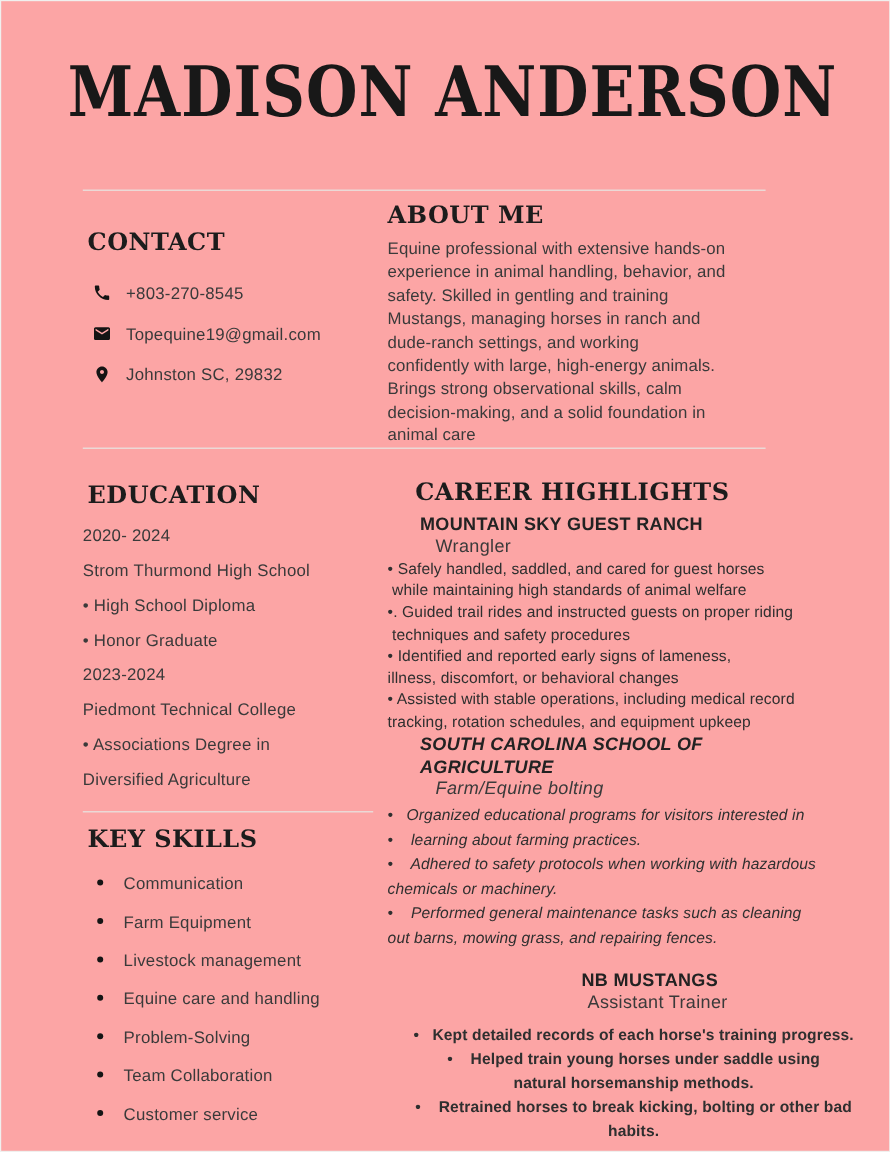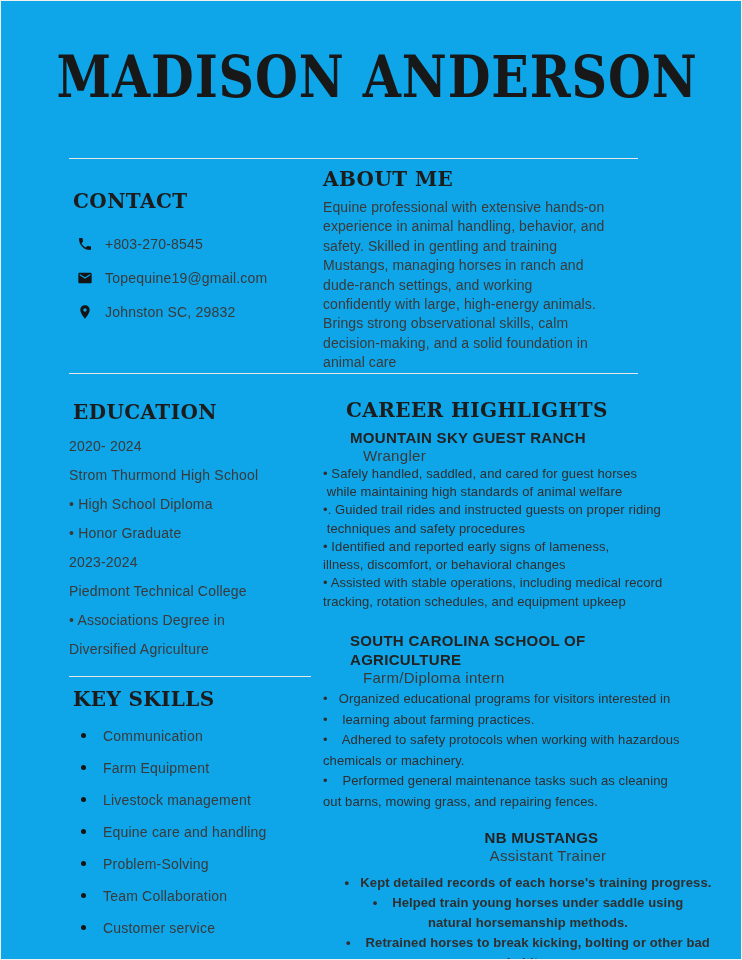--- a/index.html
+++ b/index.html
@@ -1,19 +1,19 @@
 <!DOCTYPE html>
 <html><head>
 <meta charset="utf-8">
 <style>
   * { margin:0; padding:0; box-sizing:border-box; }
   html,body { background:#ffffff; }
   .page {
     position:relative; width:742px; height:960px; margin:0 auto;
-    background:#0ea5e9; border:1px solid #f0f0ee; overflow:hidden;
+    background:#fca5a5; border:1px solid #f0f0ee; overflow:hidden;
     font-family:"Liberation Sans", sans-serif; color:#333;
   }
   .name {
     margin-top:42px; text-align:center;
     font-family:"DejaVu Serif","Liberation Serif",serif;
     font-weight:700; font-size:58px; letter-spacing:1px; color:#181818;
     transform:scaleX(0.85); transform-origin:center; white-space:nowrap;
   }
   .rule { height:1px; background:#e7e7e3; }
   .rule-full { width:569px; margin-left:68px; }
@@ -47,21 +47,21 @@
   .skills-list span.lbl { font-size:14px; color:#3a3a3a; letter-spacing:0.2px; }
   .career-sec { padding-top:24px; }
   .career-sec h2 { margin-left:23px; margin-bottom:6px; }
   .job-company {
     margin-left:27px; font-size:15px; font-weight:700; color:#222;
     line-height:19px; letter-spacing:0.3px; white-space:pre-wrap;
   }
   .job-role { margin-left:40px; font-size:15px; color:#3a3a3a; line-height:18px; letter-spacing:0.3px; }
   .job-bullets { font-size:13px; color:#2f2f2f; white-space:pre-wrap; letter-spacing:0.1px; }
   .job-1 .job-bullets { margin-top:0; line-height:18.3px; }
-  .job-2 { margin-top:20px; }
+  .job-2 { margin-top:0;font-style:italic; }
   .job-2 .job-bullets { margin-top:2px; line-height:20.5px; }
   .job-3 { margin-top:16px;text-align:center; }
   .job-3 .job-bullets { margin-top:8px; line-height:20px;font-weight:bold; }
 </style>
 </head>
 <body>
 
 <div class="page">
 
   <h1 class="name">MADISON ANDERSON</h1>
@@ -171,21 +171,21 @@
 •. Guided trail rides and instructed guests on proper riding
  techniques and safety procedures
 • Identified and reported early signs of lameness,
 illness, discomfort, or behavioral changes
 • Assisted with stable operations, including medical record
 tracking, rotation schedules, and equipment upkeep</div>
         </div>
         <div class="job job-2">
           <div class="job-company">SOUTH CAROLINA SCHOOL OF
 AGRICULTURE</div>
-          <div class="job-role">Farm/Diploma intern</div>
+          <div class="job-role">Farm/Equine bolting</div>
           <div class="job-bullets">•   Organized educational programs for visitors interested in
 •    learning about farming practices.
 •    Adhered to safety protocols when working with hazardous
 chemicals or machinery.
 •    Performed general maintenance tasks such as cleaning
 out barns, mowing grass, and repairing fences.</div>
         </div>
         <div class="job job-3">
           <div class="job-company">NB MUSTANGS</div>
           <div class="job-role">Assistant Trainer</div>

